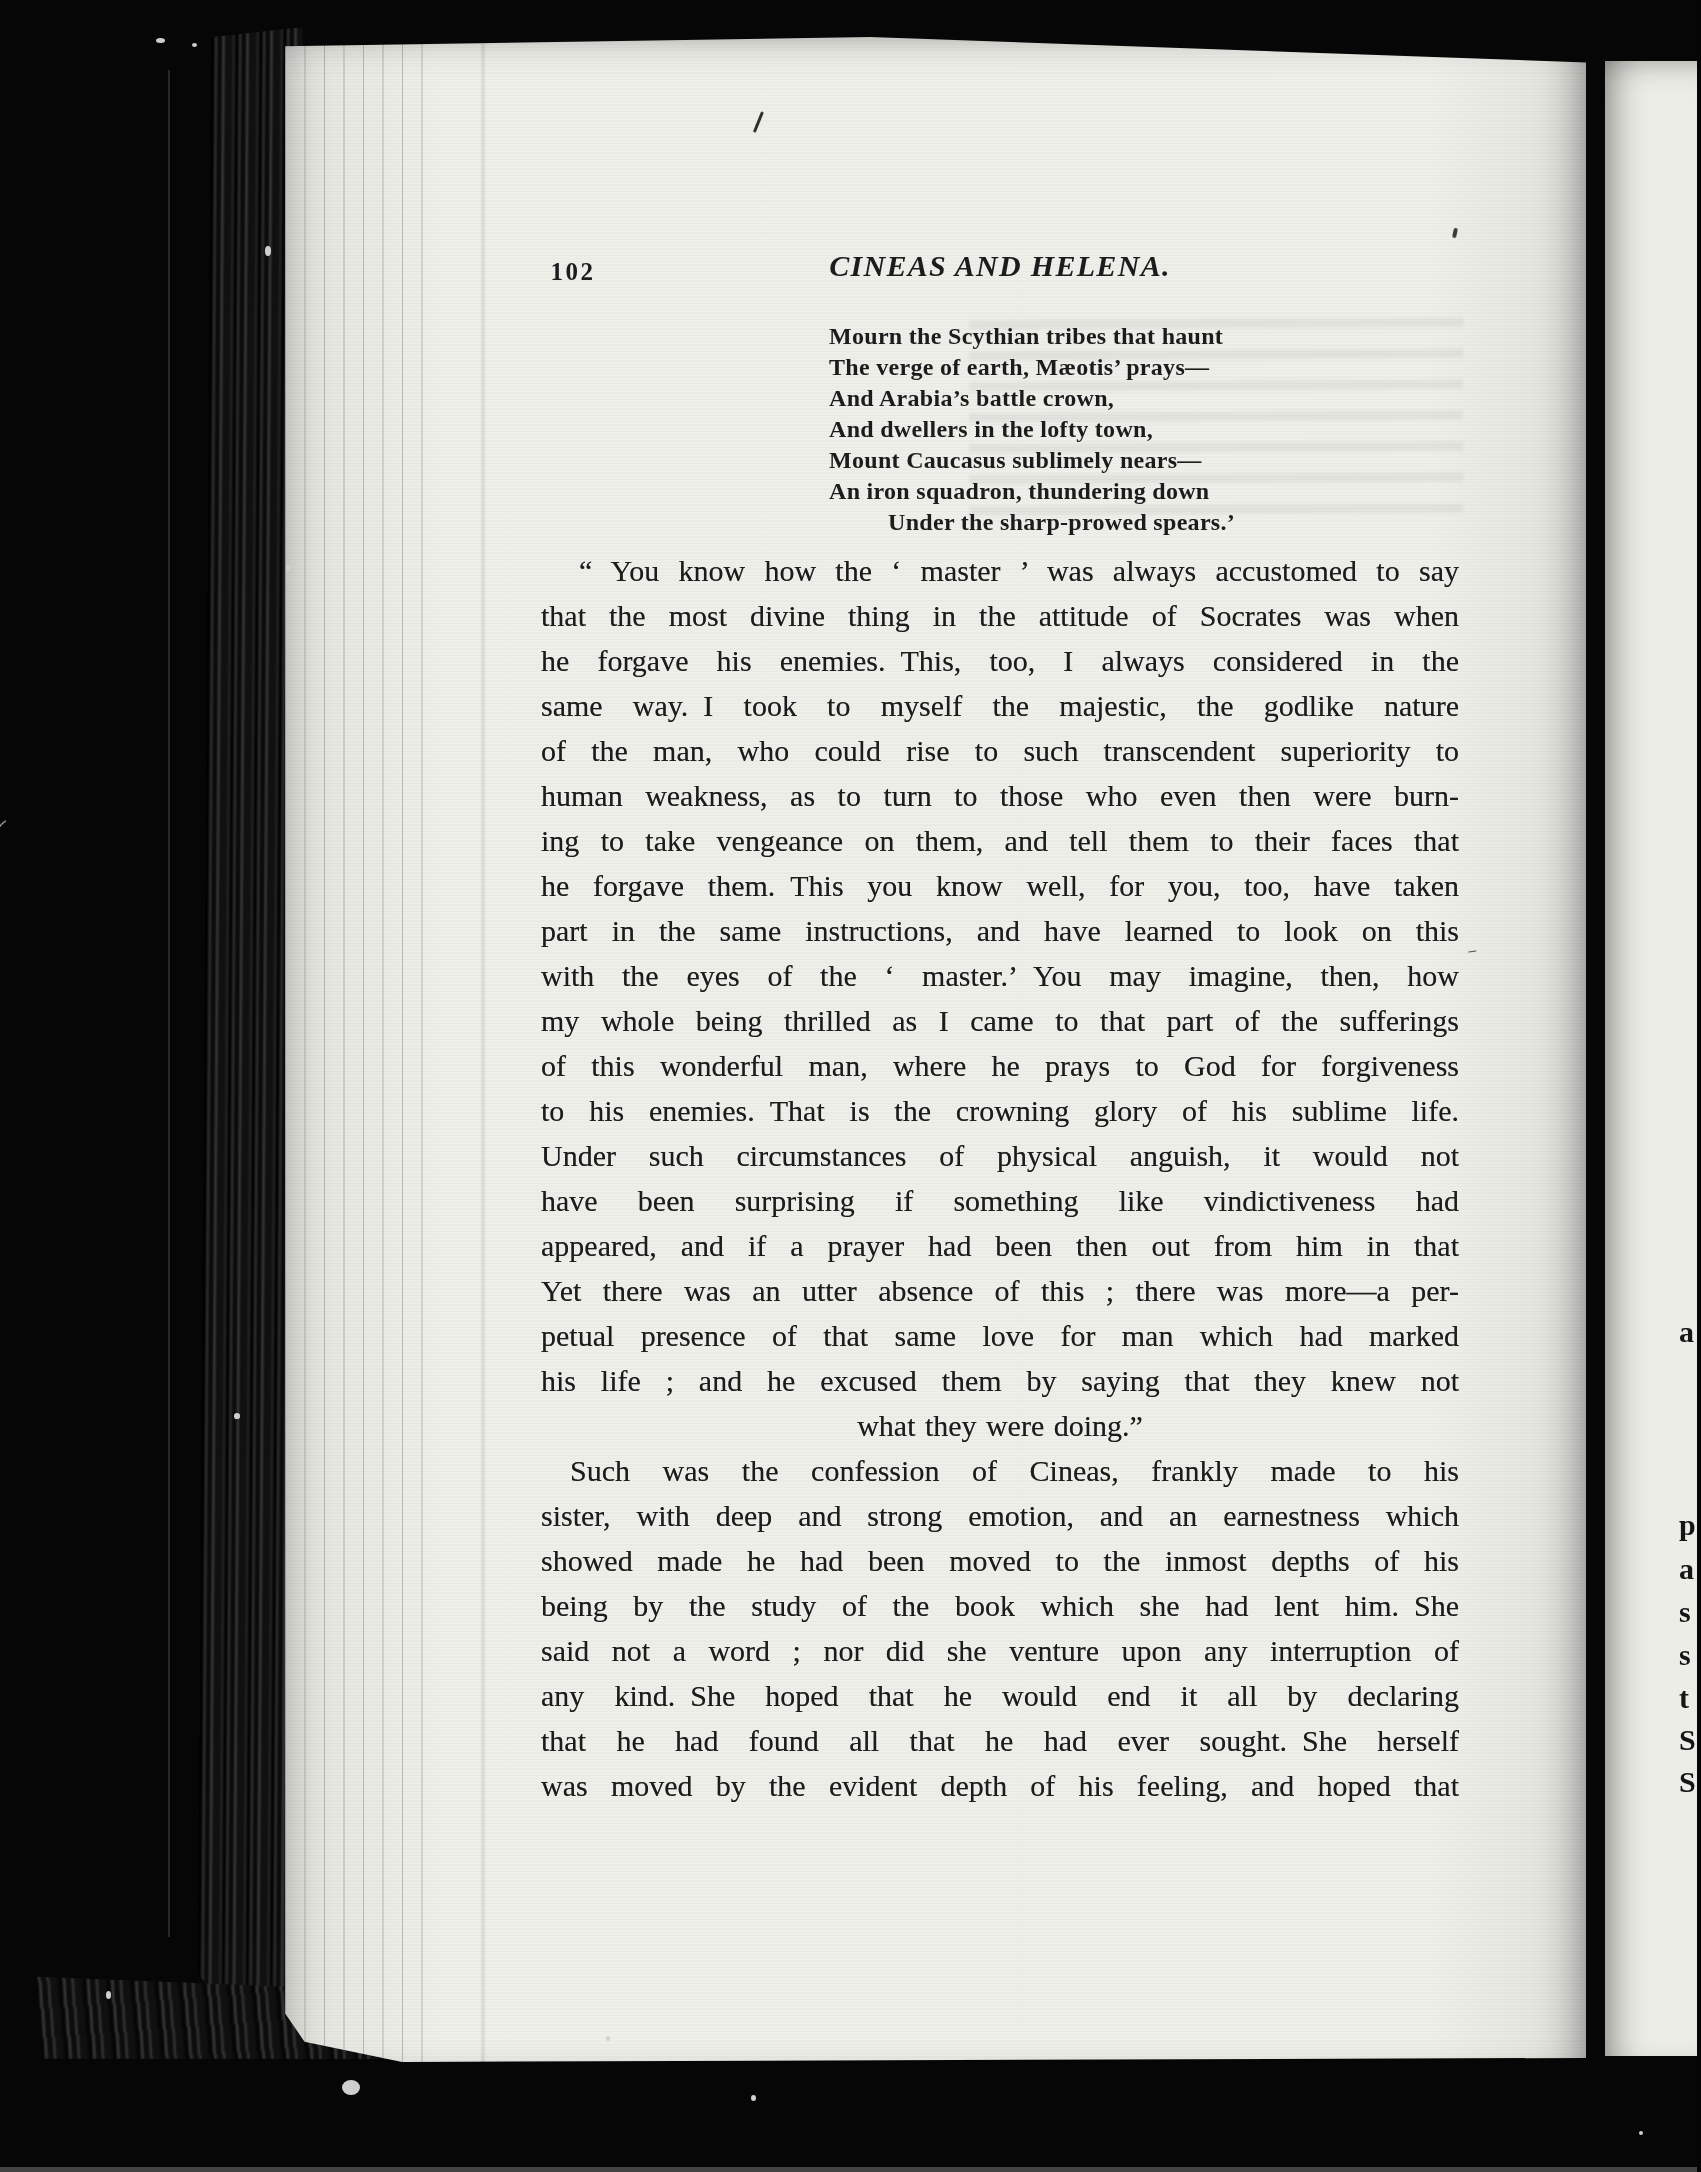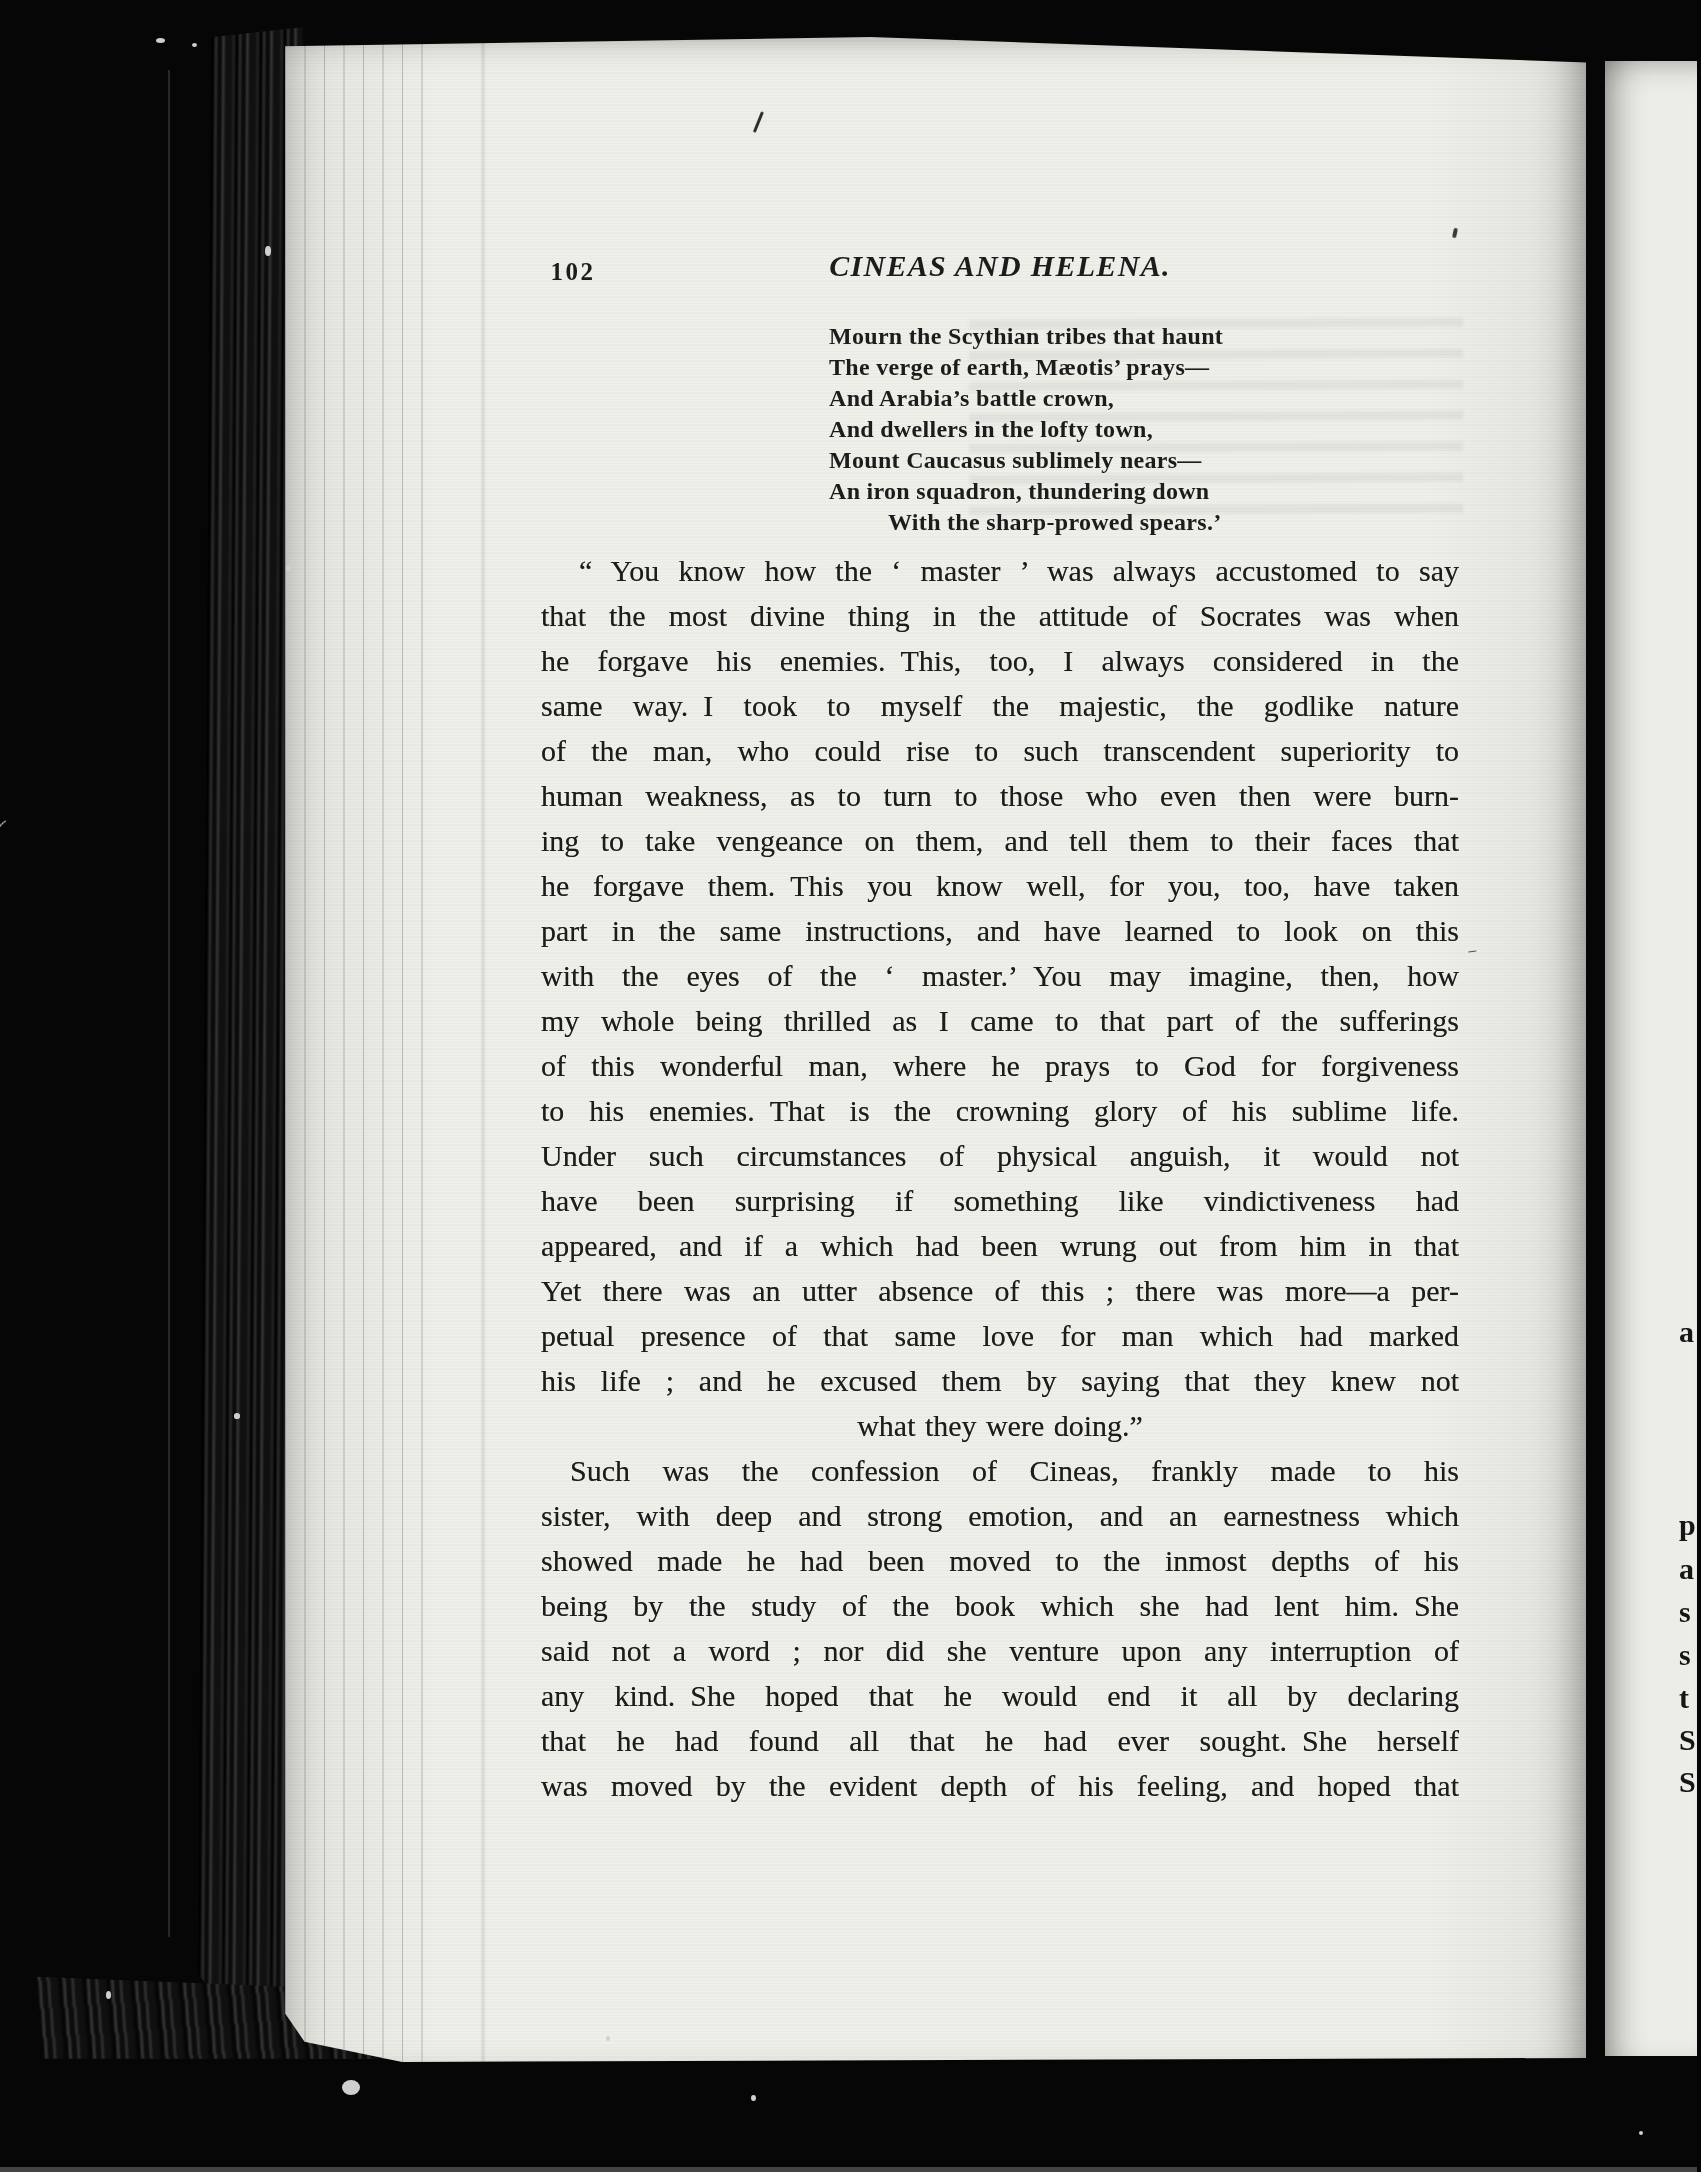--- a/index.html
+++ b/index.html
@@ -103,42 +103,42 @@
     </div>
 
     <div class="verse">
 
     <div class="vline">Mourn the Scythian tribes that haunt</div>
         <div class="vline">The verge of earth, Mæotis’ prays—</div>
         <div class="vline">And Arabia’s battle crown,</div>
         <div class="vline">And dwellers in the lofty town,</div>
         <div class="vline">Mount Caucasus sublimely nears—</div>
         <div class="vline">An iron squadron, thundering down</div>
-        <div class="vline">With the sharp-prowed spears.’</div>
+        <div class="vline">Under the sharp-prowed spears.’</div>
       </div>
 
     <div class="bodytext">
       <div class="para">
 
       <div class="tline" style="text-indent: 38px;">“ You know how the ‘ master ’ was always accustomed to say</div>
           <div class="tline">that the most divine thing in the attitude of Socrates was when</div>
           <div class="tline">he forgave his enemies. This, too, I always considered in the</div>
           <div class="tline">same way. I took to myself the majestic, the godlike nature</div>
           <div class="tline">of the man, who could rise to such transcendent superiority to</div>
           <div class="tline">human weakness, as to turn to those who even then were burn-</div>
           <div class="tline">ing to take vengeance on them, and tell them to their faces that</div>
           <div class="tline">he forgave them. This you know well, for you, too, have taken</div>
           <div class="tline">part in the same instructions, and have learned to look on this</div>
           <div class="tline">with the eyes of the ‘ master.’ You may imagine, then, how</div>
           <div class="tline">my whole being thrilled as I came to that part of the sufferings</div>
           <div class="tline">of this wonderful man, where he prays to God for forgiveness</div>
           <div class="tline">to his enemies. That is the crowning glory of his sublime life.</div>
           <div class="tline">Under such circumstances of physical anguish, it would not</div>
           <div class="tline">have been surprising if something like vindictiveness had</div>
-          <div class="tline">appeared, and if a which had been wrung out from him in that</div>
+          <div class="tline">appeared, and if a prayer had been then out from him in that</div>
           <div class="tline">Yet there was an utter absence of this ; there was more—a per-</div>
           <div class="tline">petual presence of that same love for man which had marked</div>
           <div class="tline">his life ; and he excused them by saying that they knew not</div>
           <div class="tline last-line">what they were doing.”</div>
         </div>
       <div class="para">
 
       <div class="tline" style="text-indent: 29px;">Such was the confession of Cineas, frankly made to his</div>
           <div class="tline">sister, with deep and strong emotion, and an earnestness which</div>
           <div class="tline">showed made he had been moved to the inmost depths of his</div>

